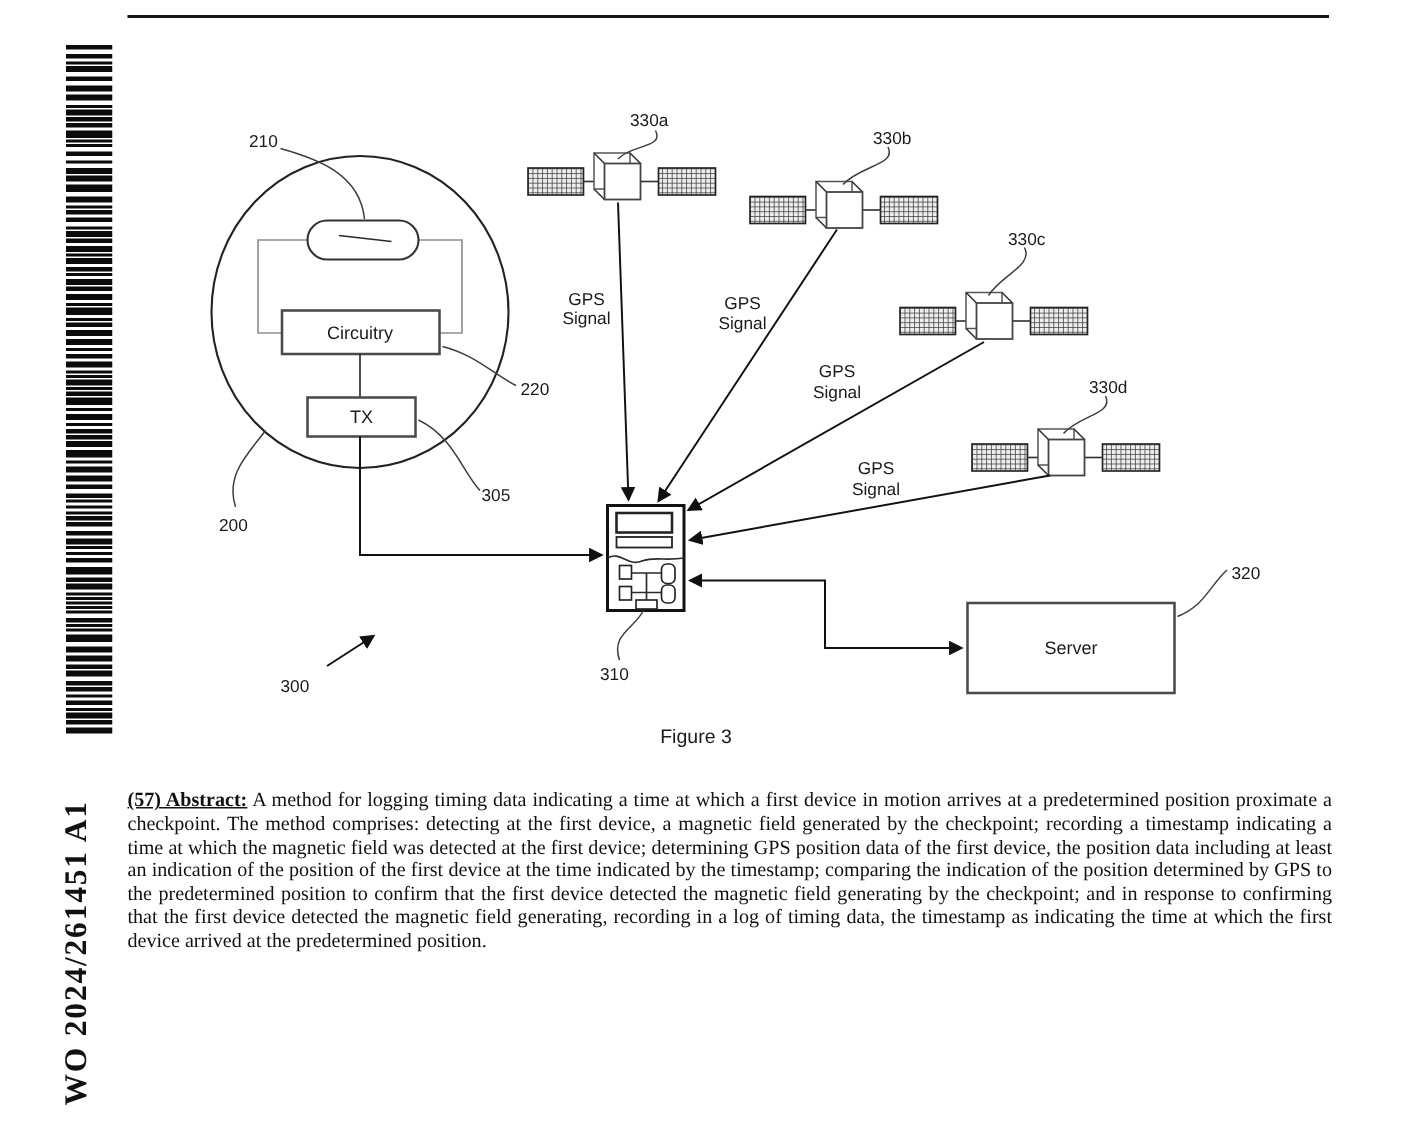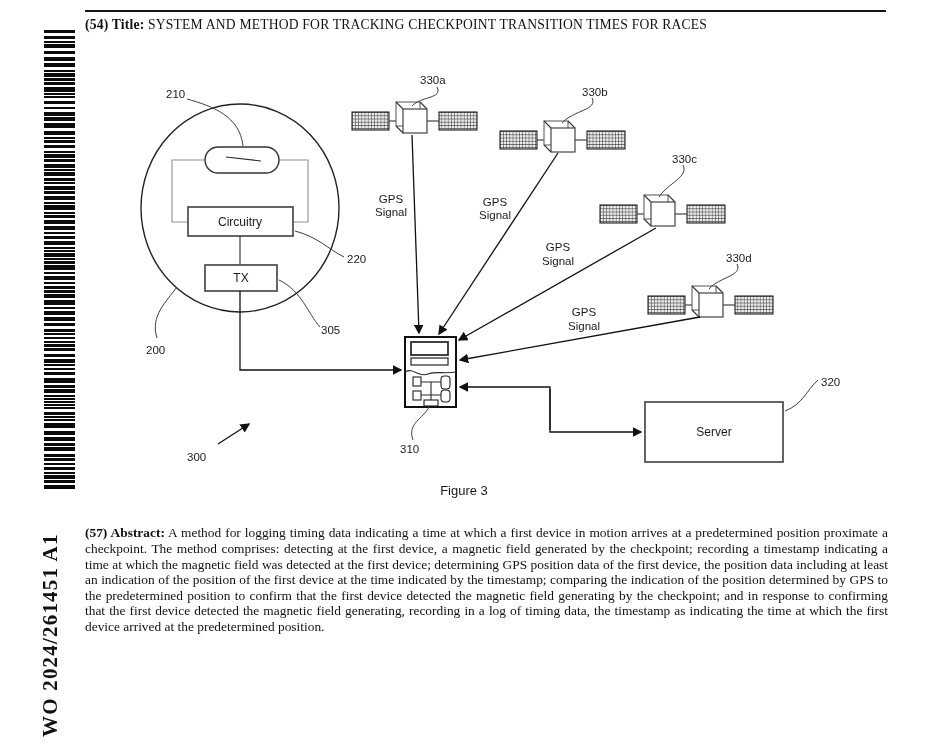--- a/index.html
+++ b/index.html
@@ -9,21 +9,21 @@
   .top-rule{position:absolute;left:85px;top:10px;width:801px;height:2.2px;background:#151515;}
   .title-line{position:absolute;left:85px;top:17px;width:810px;font-size:13.6px;letter-spacing:.2px;}
   .title-line b{font-weight:bold;}
   .barcode{position:absolute;left:44px;top:30px;width:31px;height:466px;overflow:hidden;}
   .barcode .bar{width:100%;background:#0b0b0b;}
   .pubnum{position:absolute;left:38px;top:737px;transform:rotate(-90deg);transform-origin:0 0;
           white-space:nowrap;font-weight:bold;font-size:21px;letter-spacing:1.2px;
           font-family:"Liberation Serif", serif;}
   .abstract{position:absolute;left:85px;top:512px;width:803px;font-size:13.4px;line-height:15.6px;
             text-align:justify;}
-  .abstract b{font-weight:bold;}
+  .abstract b{font-weight:bold;text-decoration:underline;}
   svg{position:absolute;left:0;top:0;}
   svg text{font-family:"Liberation Sans","DejaVu Sans",sans-serif;fill:#1a1a1a;}
   .ref{font-size:11.5px;}
   .gps{font-size:11.5px;text-anchor:middle;}
   .boxlbl{font-size:12px;text-anchor:middle;}
   .cap{font-size:13px;text-anchor:middle;}
   .wire{stroke:#8f8f8f;stroke-width:1.1;fill:none;}
   .box{fill:#fff;stroke:#4a4a4a;stroke-width:1.7;}
   .lead{stroke:#3d3d3d;stroke-width:1;fill:none;}
   .arrow{stroke:#111;stroke-width:1.3;fill:none;}
@@ -33,24 +33,20 @@
   .cubefront{fill:#fff;stroke:#444;stroke-width:1.2;}
   .satline{stroke:#333;stroke-width:1.1;}
 </style>
 </head>
 <body>
 
 <div class="page">
 
   <div class="top-rule"></div>
 
-  <div class="title-line">
-    <b>(54) Title:</b>
-    <span>SYSTEM AND METHOD FOR TRACKING CHECKPOINT TRANSITION TIMES FOR RACES</span>
-  </div>
 
   <div class="barcode" id="barcode">
       <div class="bar" style="height: 3px; margin-bottom: 3px;"></div>
       <div class="bar" style="height: 3px; margin-bottom: 2px;"></div>
       <div class="bar" style="height: 2px; margin-bottom: 1px;"></div>
       <div class="bar" style="height: 4px; margin-bottom: 3px;"></div>
       <div class="bar" style="height: 3px; margin-bottom: 3px;"></div>
       <div class="bar" style="height: 4px; margin-bottom: 2px;"></div>
       <div class="bar" style="height: 4px; margin-bottom: 3px;"></div>
       <div class="bar" style="height: 2px; margin-bottom: 1px;"></div>

